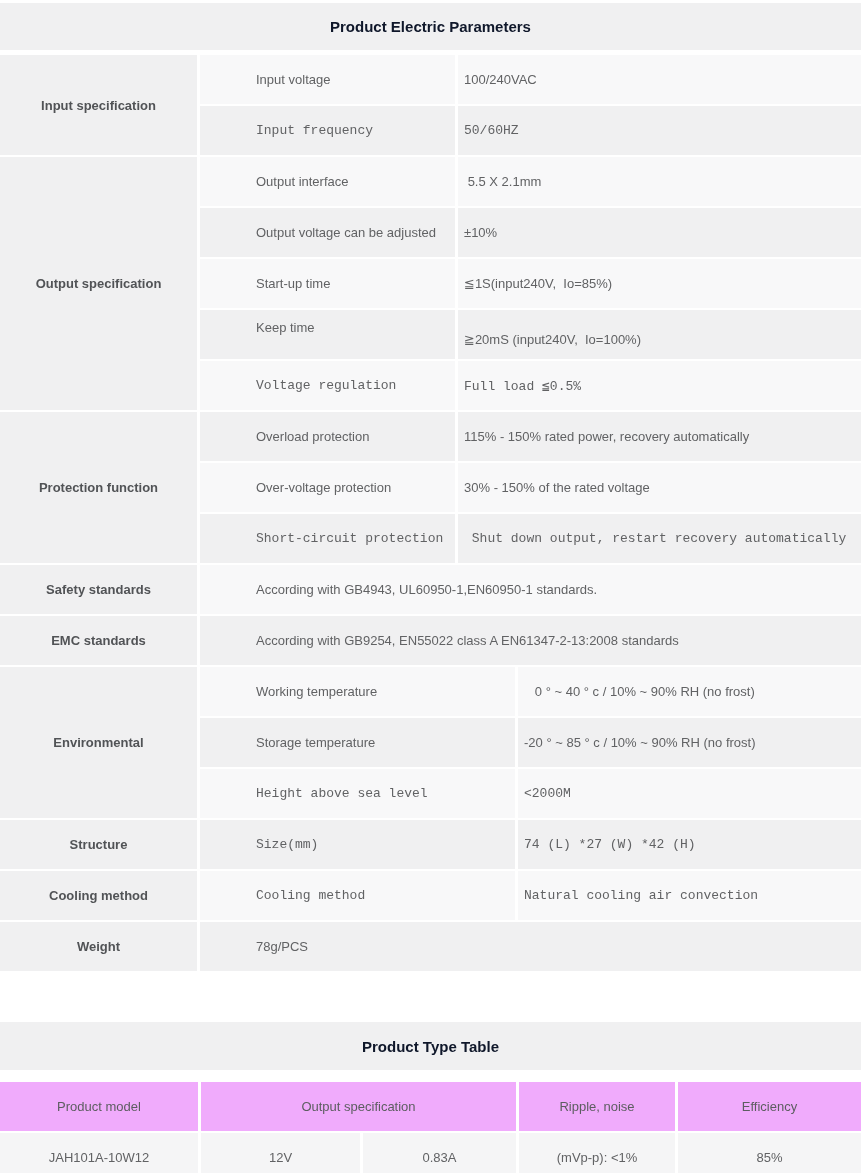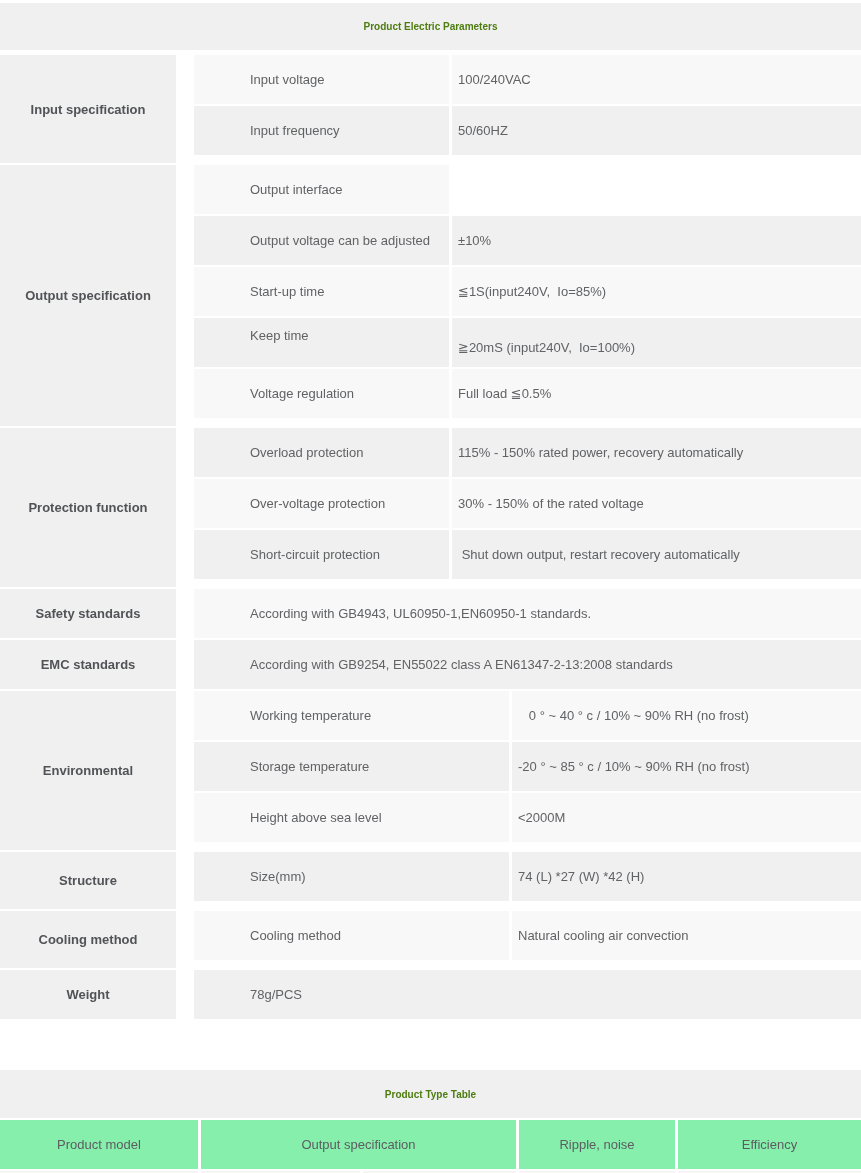--- a/index.html
+++ b/index.html
@@ -7,35 +7,35 @@
   body {
     width:861px; height:1173px;
     font-family:"Liberation Sans","DejaVu Sans",sans-serif;
     font-size:13px; color:#616264;
     padding-top:3px;
     overflow:hidden;
   }
   .title-bar {
     height:47px; background:#f0f0f1;
     display:flex; align-items:center; justify-content:center;
-    font-size:10px; font-weight:bold; color:#4d7c0f;
+    font-size:15px; font-weight:bold; color:#0f172a;
     margin-bottom:5px;
   }
-  .title-bar.bottom { height:48px; margin-bottom:2px; }
+  .title-bar.bottom { height:48px; margin-bottom:12px; }
 
   
   .section { display:flex; margin-bottom:2px; }
   .cat {
-    width:176px; margin-right:18px; background:#f0f0f1;
+    width:197px; margin-right:3px; background:#f0f0f1;
     display:flex; align-items:center; justify-content:center;
     font-weight:bold; color:#515356; text-align:center;
   }
   .rows { flex:1; display:flex; flex-direction:column; }
   .row { display:flex; height:49px; margin-bottom:2px; }
-  .row:last-child { margin-bottom:8px; }
+  .row:last-child { margin-bottom:0;font-family:Liberation Mono, monospace; }
   .name {
     width:255px; margin-right:3px; padding-left:56px;
     display:flex; align-items:center;
   }
   .section.wide .name { width:315px; }
   .value {
     flex:1; padding-left:6px; display:flex; align-items:center;
     white-space:pre-wrap;
   }
   .merged {
@@ -52,21 +52,21 @@
   .spacer { height:49px; background:#ffffff; }
 
   
   .pt-row { display:flex; height:49px; margin-bottom:2px; }
   .pt-row:last-child { margin-bottom:0;text-align:center; }
   .pt-cell {
     display:flex; align-items:center; justify-content:center;
     margin-right:3px; white-space:pre-wrap;
   }
   .pt-cell:last-child { margin-right:0; }
-  .pt-head .pt-cell { background:#86efac; color:#5c5d60; }
+  .pt-head .pt-cell { background:#f0abfc; color:#5c5d60; }
   .pt-data .pt-cell { background:#f5f5f6; }
   .w-model  { width:198px; }
   .w-outspec{ width:315px; }
   .w-out1   { width:159px; }
   .w-out2   { width:153px; }
   .w-ripple { width:156px; }
   .w-eff    { flex:1; }
 </style>
 </head>
 <body>
@@ -85,20 +85,21 @@
           <div class="name dark">Input frequency</div>
           <div class="value dark">50/60HZ</div>
         </div>
       </div>
     </div>
     <div class="section">
       <div class="cat">Output specification</div>
       <div class="rows">
         <div class="row">
           <div class="name light">Output interface</div>
+          <div class="value light"> 5.5 X 2.1mm</div>
         </div>
         <div class="row">
           <div class="name dark">Output voltage can be adjusted</div>
           <div class="value dark">±10%</div>
         </div>
         <div class="row">
           <div class="name light">Start-up time</div>
           <div class="value light">≦1S(input240V,  Io=85%)</div>
         </div>
         <div class="row label-top">

